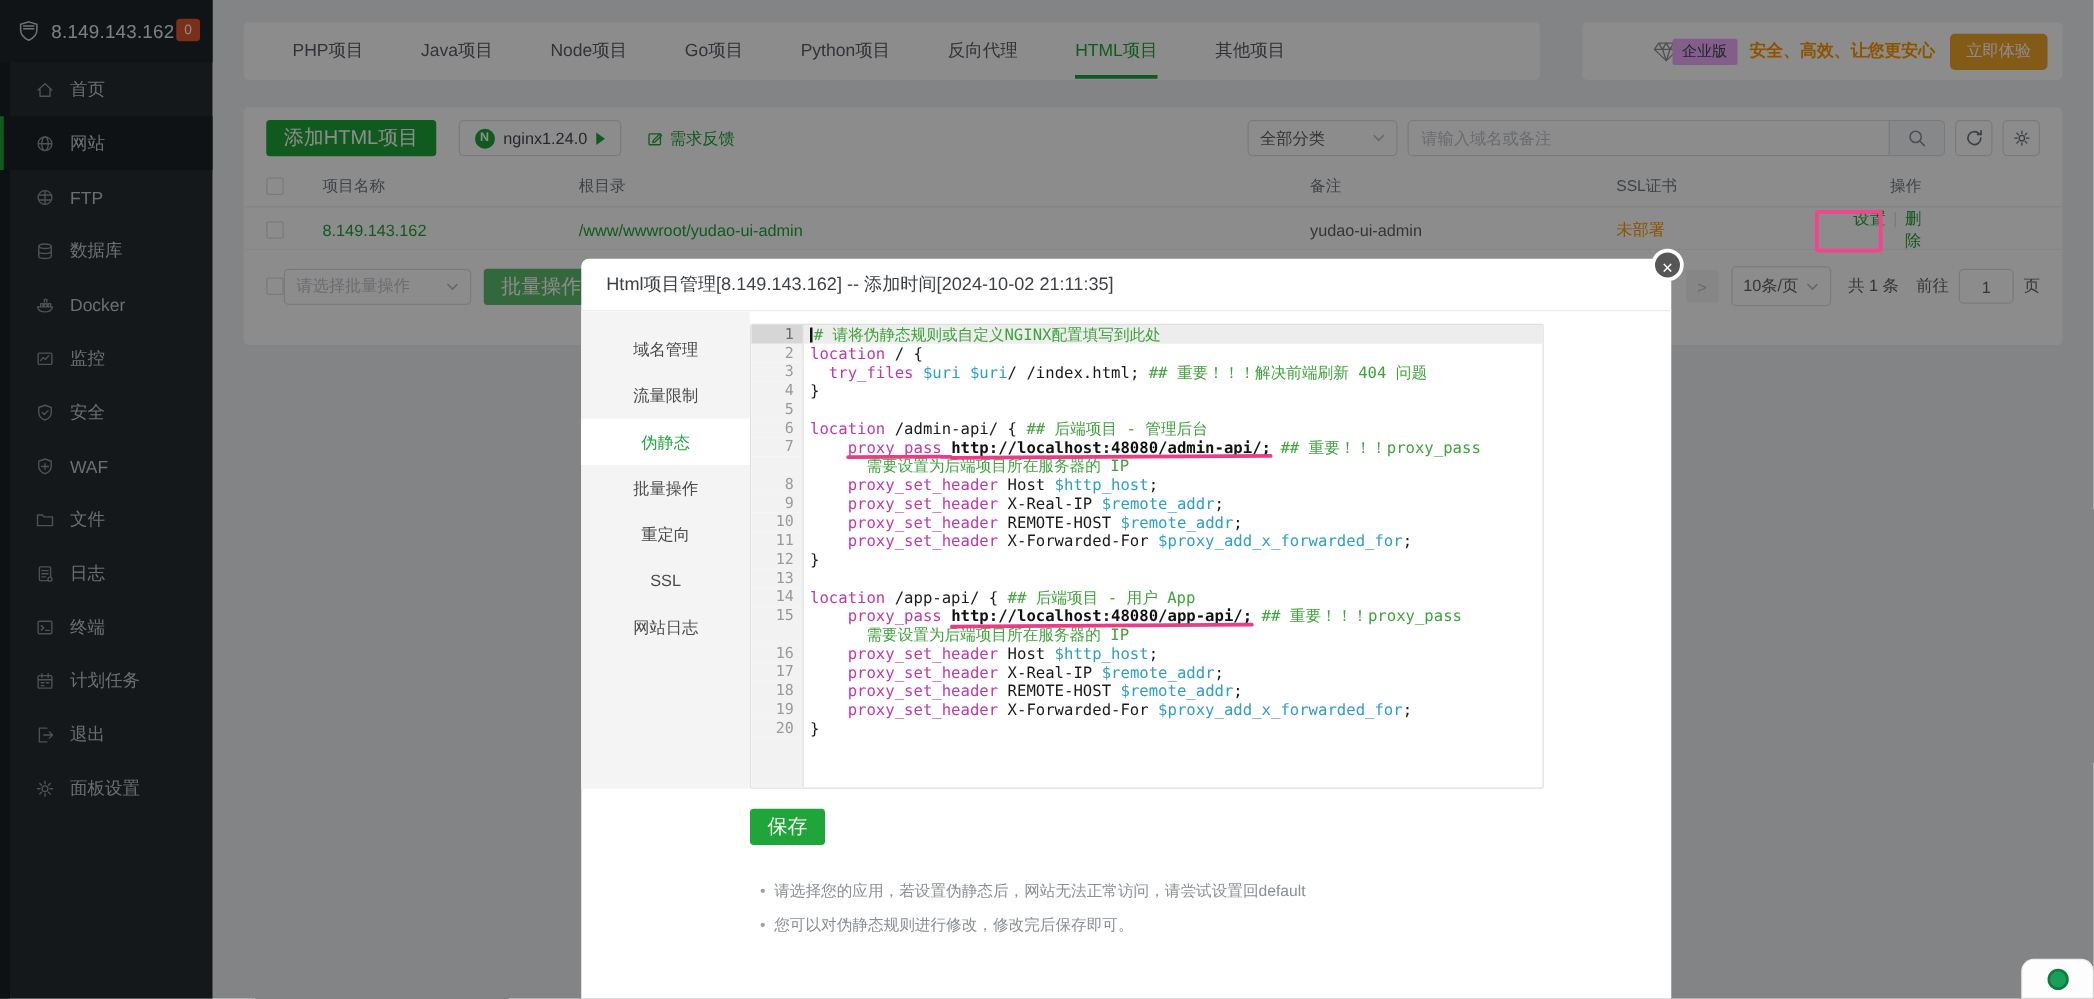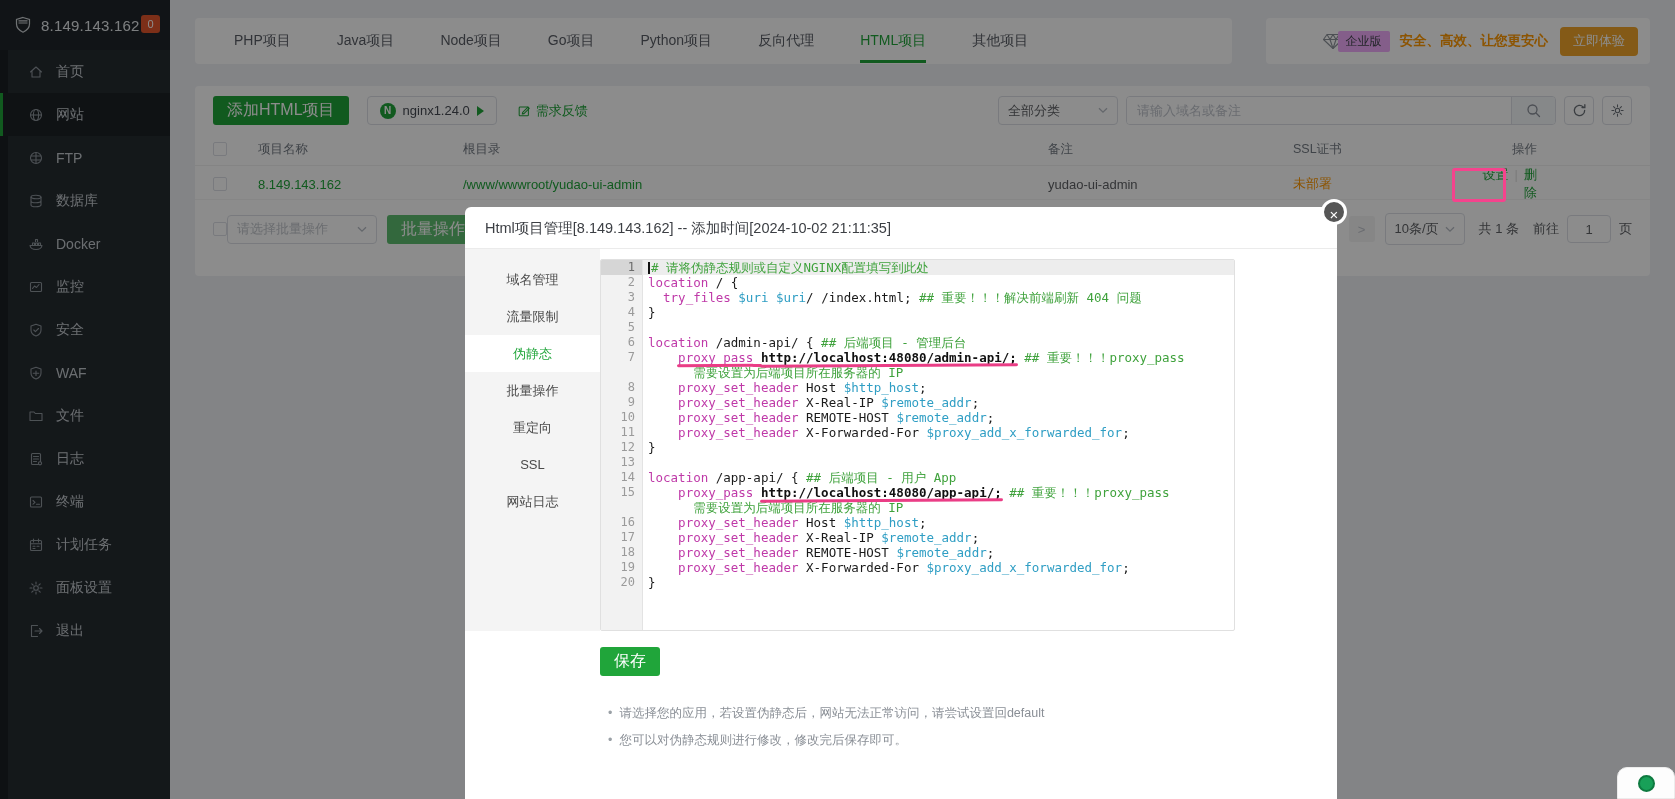--- a/index.html
+++ b/index.html
@@ -206,32 +206,32 @@
         <span class="lbl">终端</span>
       </div>
       <div class="sb-item">
         <svg width="16" height="16" viewBox="0 0 16 16" fill="none" stroke="currentColor" stroke-width="1.1" stroke-linecap="round">
             <rect x="2.5" y="3.5" width="11" height="10" rx="1"></rect>
             <path d="M5.5 2v3M10.5 2v3M2.5 6.8h11M5 9.2h2M9 9.2h2M5 11.5h2"></path>
           </svg>
         <span class="lbl">计划任务</span>
       </div>
       <div class="sb-item">
+        <svg width="16" height="16" viewBox="0 0 16 16" fill="none" stroke="currentColor" stroke-width="1.1" stroke-linecap="round" stroke-linejoin="round">
+            <path d="M9.5 2.5H3.5v11h6"></path>
+            <path d="M7 8h7M11.5 5.5L14 8l-2.5 2.5"></path>
+          </svg>
+        <span class="lbl">退出</span>
+      </div>
+      <div class="sb-item">
         <svg width="16" height="16" viewBox="0 0 16 16" fill="none" stroke="currentColor" stroke-width="1.1" stroke-linecap="round">
             <circle cx="8" cy="8" r="2.3"></circle>
             <path d="M8 2v2M8 12v2M2 8h2M12 8h2M3.8 3.8l1.4 1.4M10.8 10.8l1.4 1.4M12.2 3.8l-1.4 1.4M5.2 10.8l-1.4 1.4"></path>
           </svg>
         <span class="lbl">面板设置</span>
-      </div>
-      <div class="sb-item">
-        <svg width="16" height="16" viewBox="0 0 16 16" fill="none" stroke="currentColor" stroke-width="1.1" stroke-linecap="round" stroke-linejoin="round">
-            <path d="M9.5 2.5H3.5v11h6"></path>
-            <path d="M7 8h7M11.5 5.5L14 8l-2.5 2.5"></path>
-          </svg>
-        <span class="lbl">退出</span>
       </div>
     </nav>
   </aside>
 
   <div class="main">
 
     <div class="card tabs-card" id="topTabs">
         <div class="tab">
           <span>PHP项目</span>
         </div>

